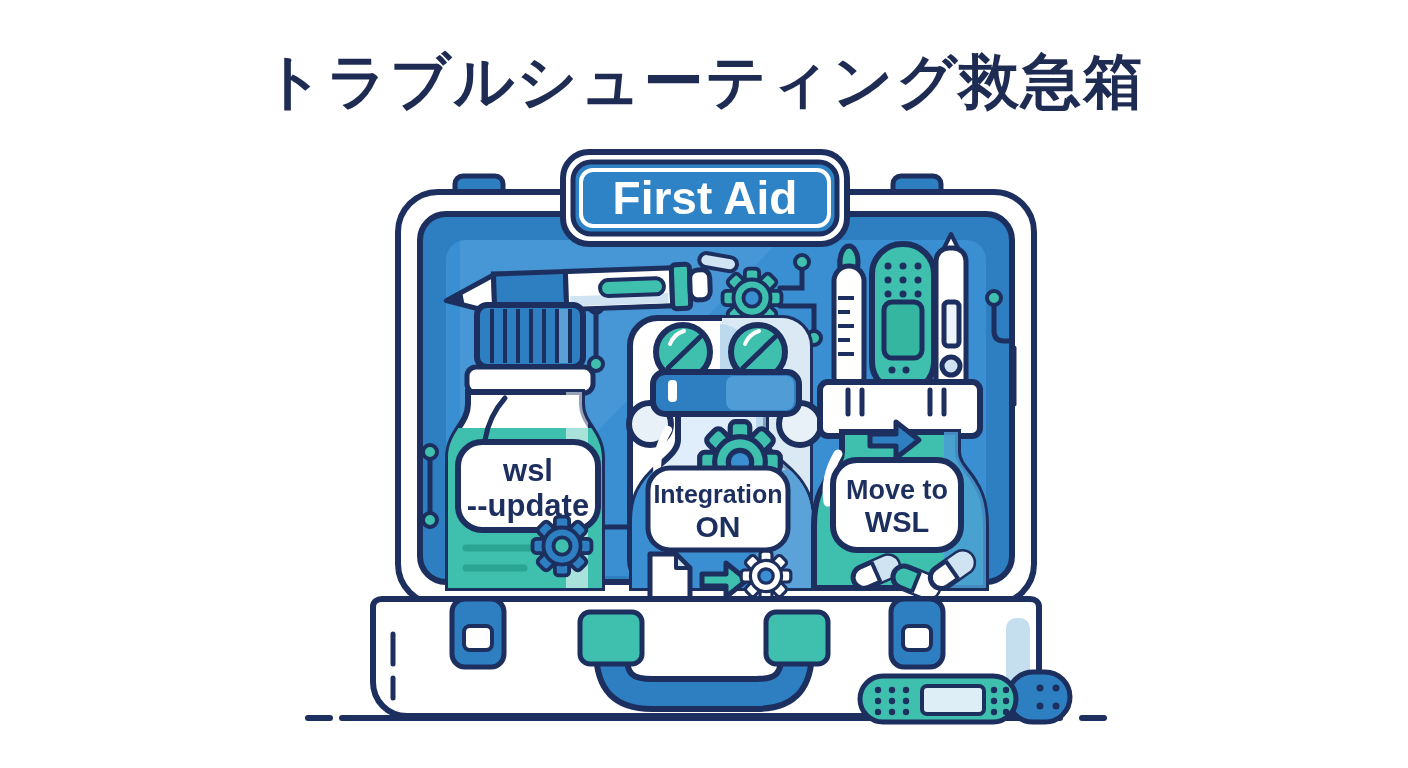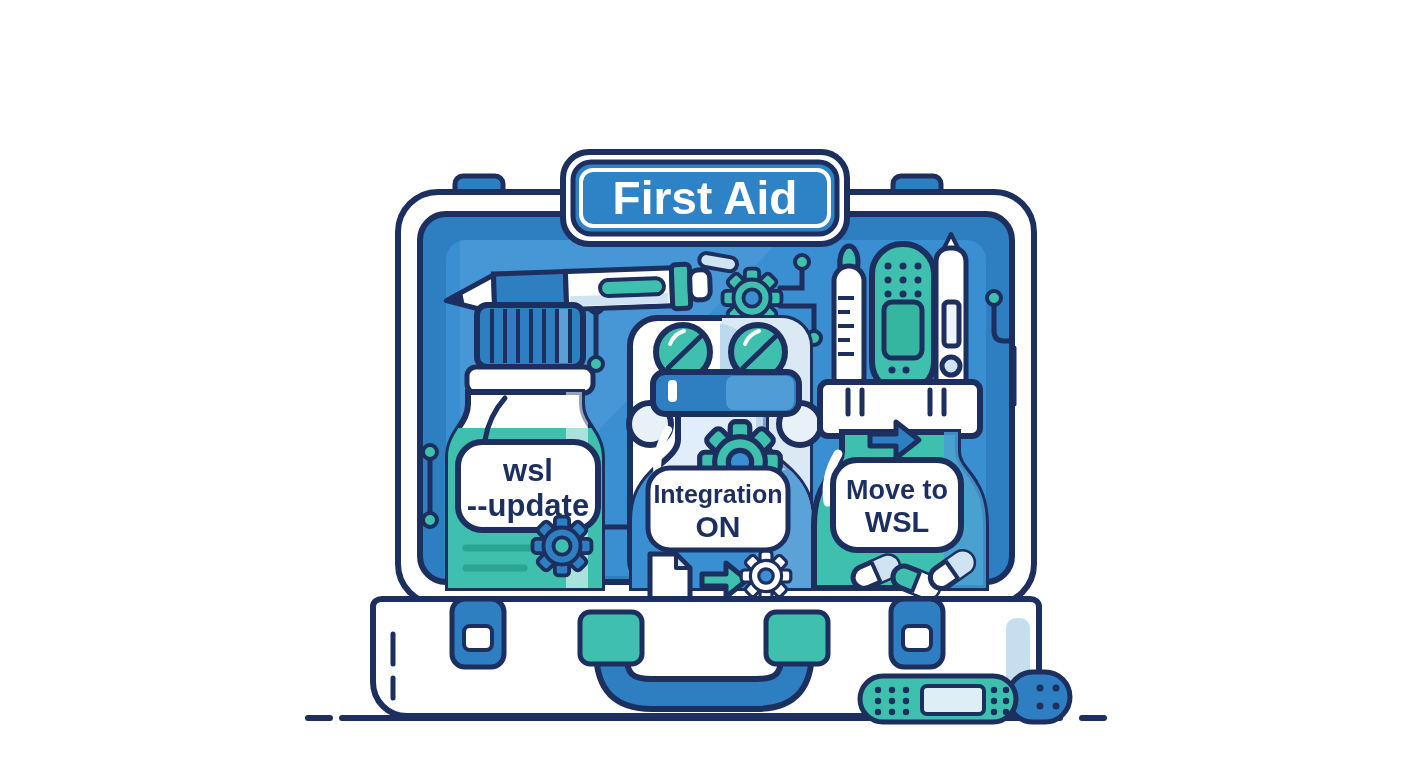--- a/index.html
+++ b/index.html
@@ -9,20 +9,21 @@
          font-family:"DejaVu Sans","Liberation Sans",sans-serif;
          font-weight:900;font-size:60px;letter-spacing:2px;color:#1e2b52;margin:0;}
   svg{position:absolute;left:0;top:0;}
   .lbl{font-family:"Liberation Sans",sans-serif;font-weight:bold;fill:#1c2f5e;text-anchor:middle;}
   .sign-txt{font-family:"Liberation Sans",sans-serif;font-weight:bold;fill:#ffffff;text-anchor:middle;}
 </style>
 </head>
 <body>
 
 <div class="stage">
+  <h1 class="title">トラブルシューティング救急箱</h1>
 
   <svg width="1408" height="768" viewBox="0 0 1408 768">
     <defs>
       <g id="gearshape" fill="currentColor" stroke="#1c2f5e" stroke-width="4">
         <rect x="-7.5" y="-31" width="15" height="14" rx="4"></rect>
         <rect x="-7.5" y="-31" width="15" height="14" rx="4" transform="rotate(45)"></rect>
         <rect x="-7.5" y="-31" width="15" height="14" rx="4" transform="rotate(90)"></rect>
         <rect x="-7.5" y="-31" width="15" height="14" rx="4" transform="rotate(135)"></rect>
         <rect x="-7.5" y="-31" width="15" height="14" rx="4" transform="rotate(180)"></rect>
         <rect x="-7.5" y="-31" width="15" height="14" rx="4" transform="rotate(225)"></rect>

